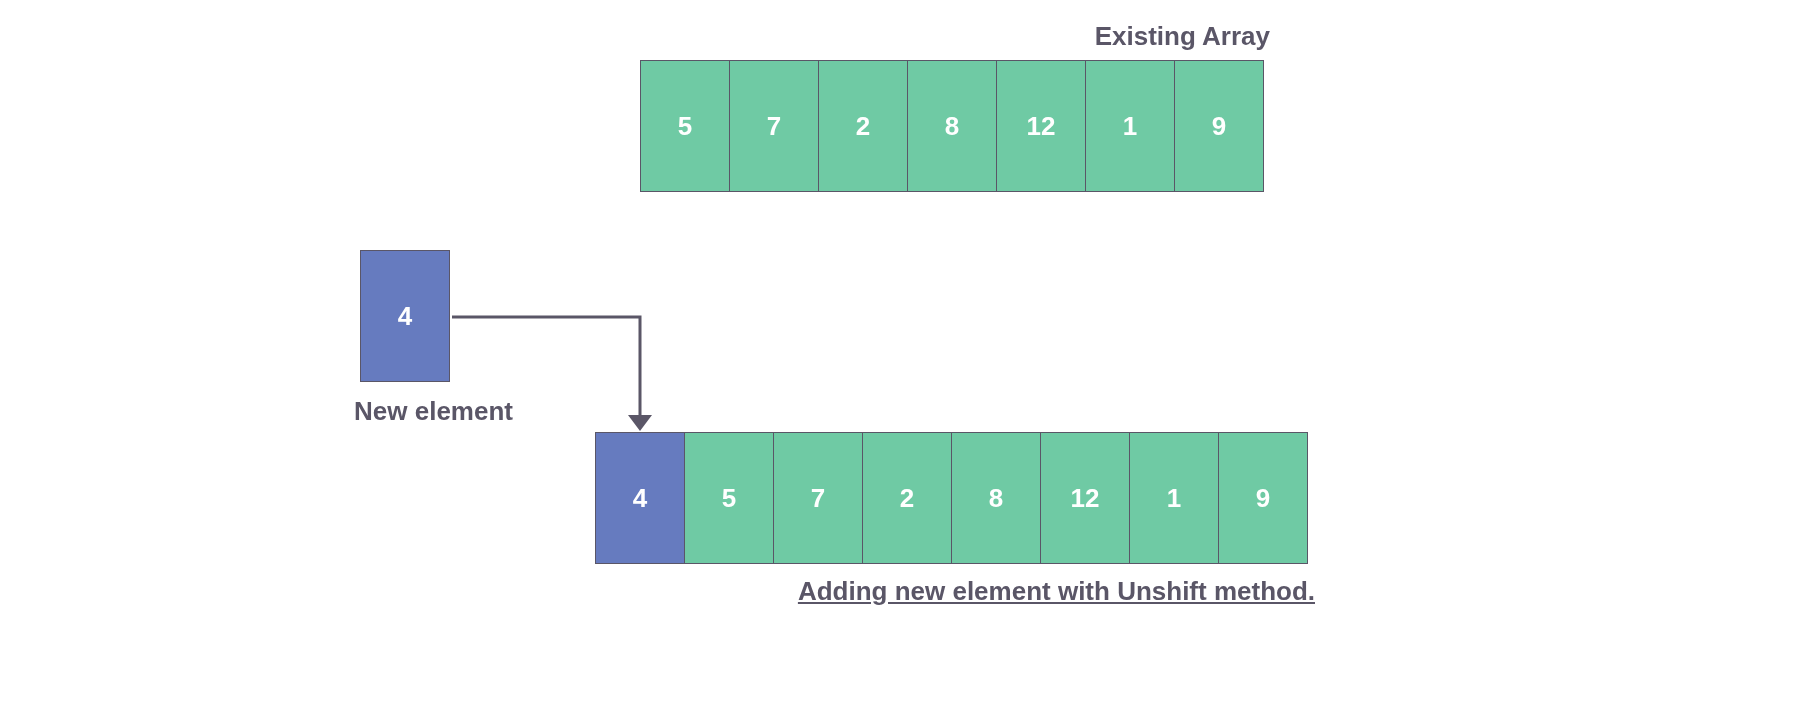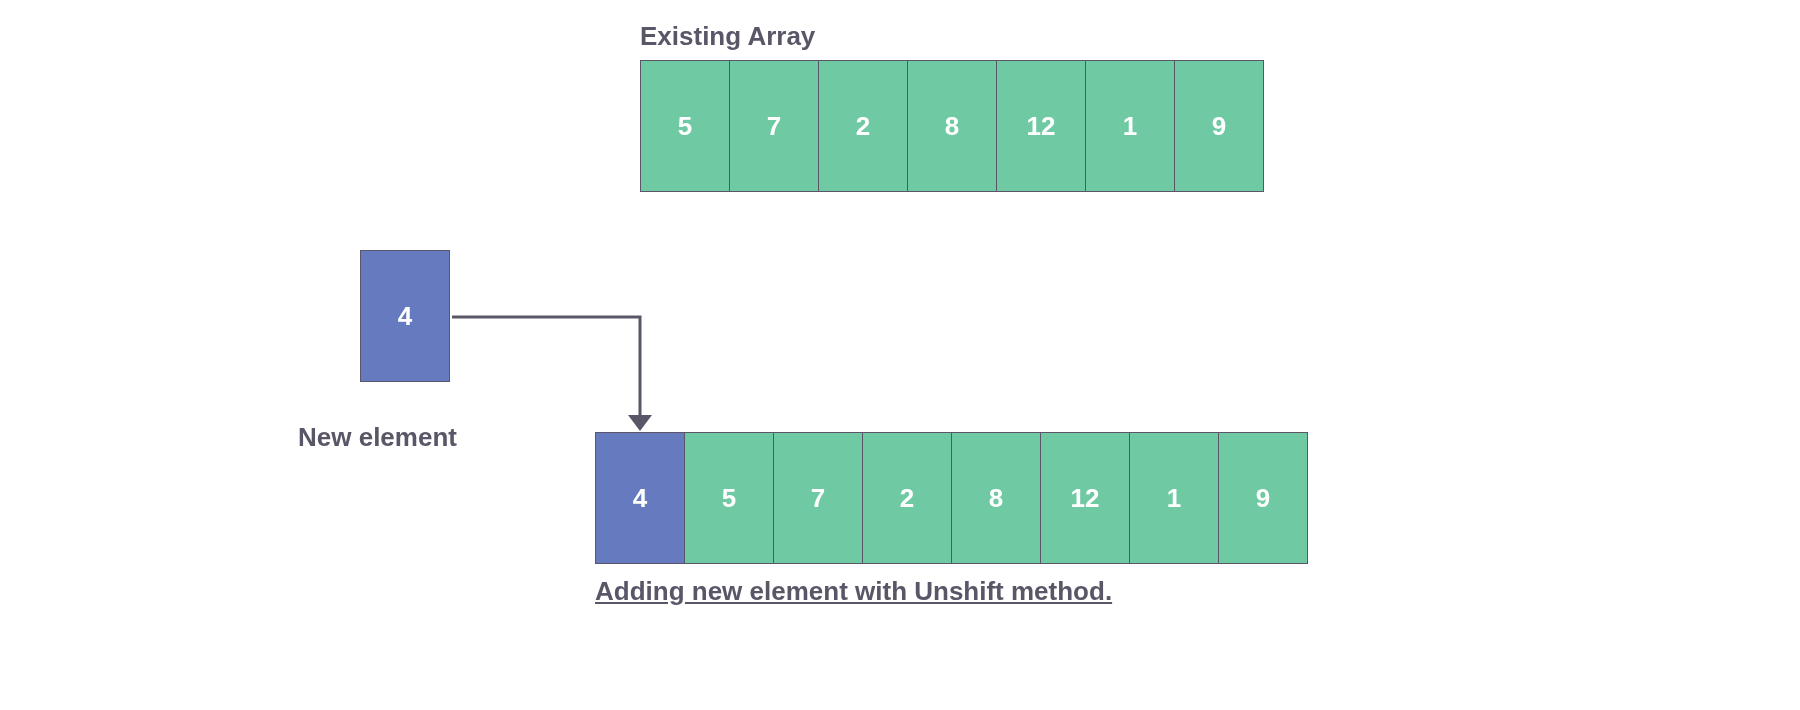--- a/index.html
+++ b/index.html
@@ -7,21 +7,21 @@
     width: 1800px;
     height: 710px;
     background: #ffffff;
     font-family: -apple-system, BlinkMacSystemFont, "Segoe UI", Arial, sans-serif;
     position: relative;
   }
   .label {
     color: #5a5667;
     font-weight: 700;
     font-size: 26px;
-    text-align: left;
+    text-align: right;
     line-height: 1.3;
     position: absolute;
   }
   .cell {
     width: 90px;
     height: 132px;
     display: flex;
     align-items: center;
     justify-content: center;
     font-weight: 700;
@@ -35,21 +35,21 @@
     display: flex;
     position: absolute;
   }
   .row .cell { margin-left: -1px; }
   .row .cell:first-child { margin-left: 0; }
 
   #existing-label { left: 640px; top: 20px; width: 630px; }
   #existing-row   { left: 640px; top: 60px; }
 
   #new-element-row   { left: 360px; top: 250px; }
-  #new-element-label { left: 298px; top: 395px; width: 215px; margin-top: 26px; }
+  #new-element-label { left: 298px; top: 395px; width: 215px; }
 
   #result-row   { left: 595px; top: 432px; }
   #result-label { left: 595px; top: 575px; width: 720px; text-decoration: underline; }
 
   #arrow-svg {
     position: absolute;
     left: 450px;
     top: 315px;
     pointer-events: none;
   }

